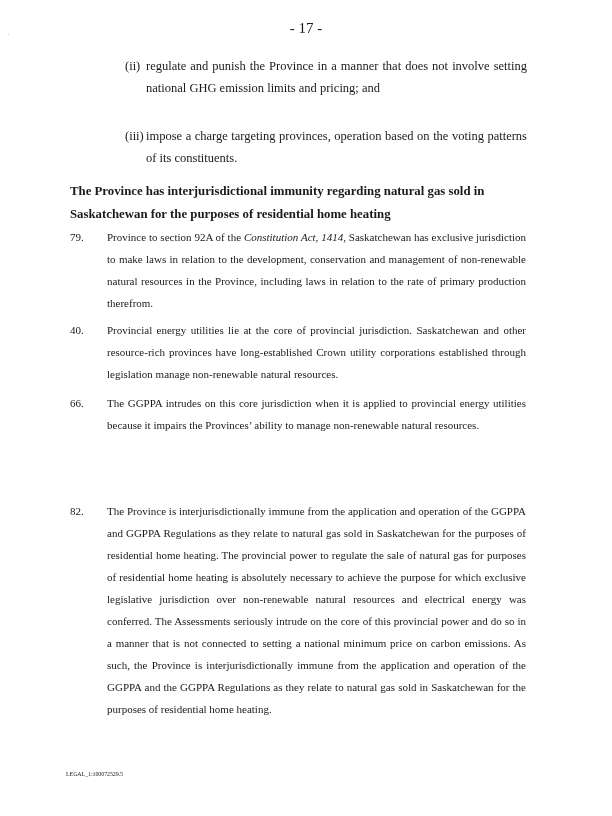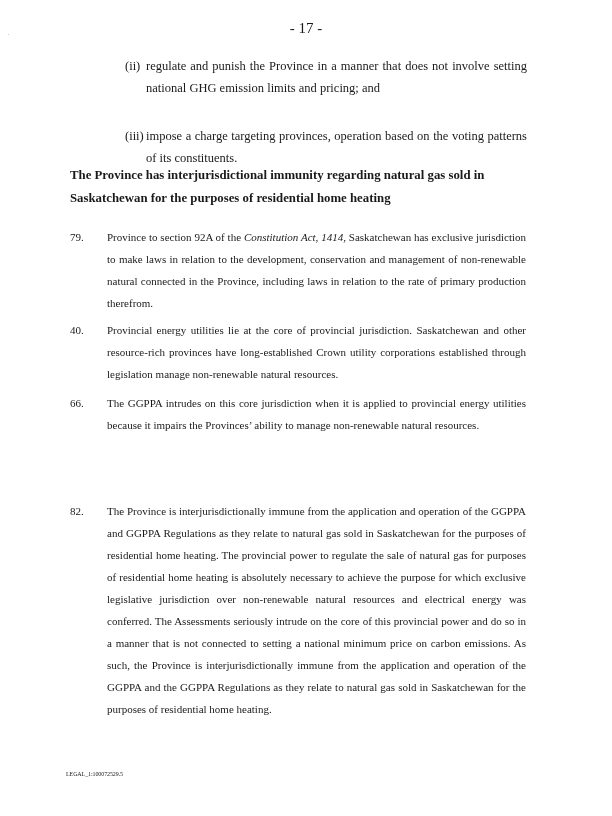--- a/index.html
+++ b/index.html
@@ -48,25 +48,25 @@
 <div class="subitem" style="top:55px;">
   <span class="label">(ii)</span>
   <div class="text">regulate and punish the Province in a manner that does not involve setting national GHG emission limits and pricing; and</div>
 </div>
 
 <div class="subitem" style="top:125px;">
   <span class="label">(iii)</span>
   <div class="text">impose a charge targeting provinces, operation based on the voting patterns of its constituents.</div>
 </div>
 
-<div class="heading" style="top:164px;">The Province has interjurisdictional immunity regarding natural gas sold in Saskatchewan for the purposes of residential home heating</div>
+<div class="heading" style="top:180px;">The Province has interjurisdictional immunity regarding natural gas sold in Saskatchewan for the purposes of residential home heating</div>
 
 <div class="para" style="top:226px;">
   <span class="num">79.</span>
-  <div class="text"><span>Province to section 92A of the </span><i>Constitution Act, 1414</i><span>, Saskatchewan has exclusive jurisdiction to make laws in relation to the development, conservation and management of non-renewable natural connected in the Province, including laws in relation to the rate of primary production therefrom.</span></div>
+  <div class="text"><span>Province to section 92A of the </span><i>Constitution Act, 1414</i><span>, Saskatchewan has exclusive jurisdiction to make laws in relation to the development, conservation and management of non-renewable natural resources in the Province, including laws in relation to the rate of primary production therefrom.</span></div>
 </div>
 
 <div class="para" style="top:319px;">
   <span class="num">40.</span>
   <div class="text">Provincial energy utilities lie at the core of provincial jurisdiction. Saskatchewan and other resource-rich provinces have long-established Crown utility corporations established through legislation manage non-renewable natural resources.</div>
 </div>
 
 <div class="para" style="top:392px;">
   <span class="num">66.</span>
   <div class="text">The GGPPA intrudes on this core jurisdiction when it is applied to provincial energy utilities because it impairs the Provinces’ ability to manage non-renewable natural resources.</div>

